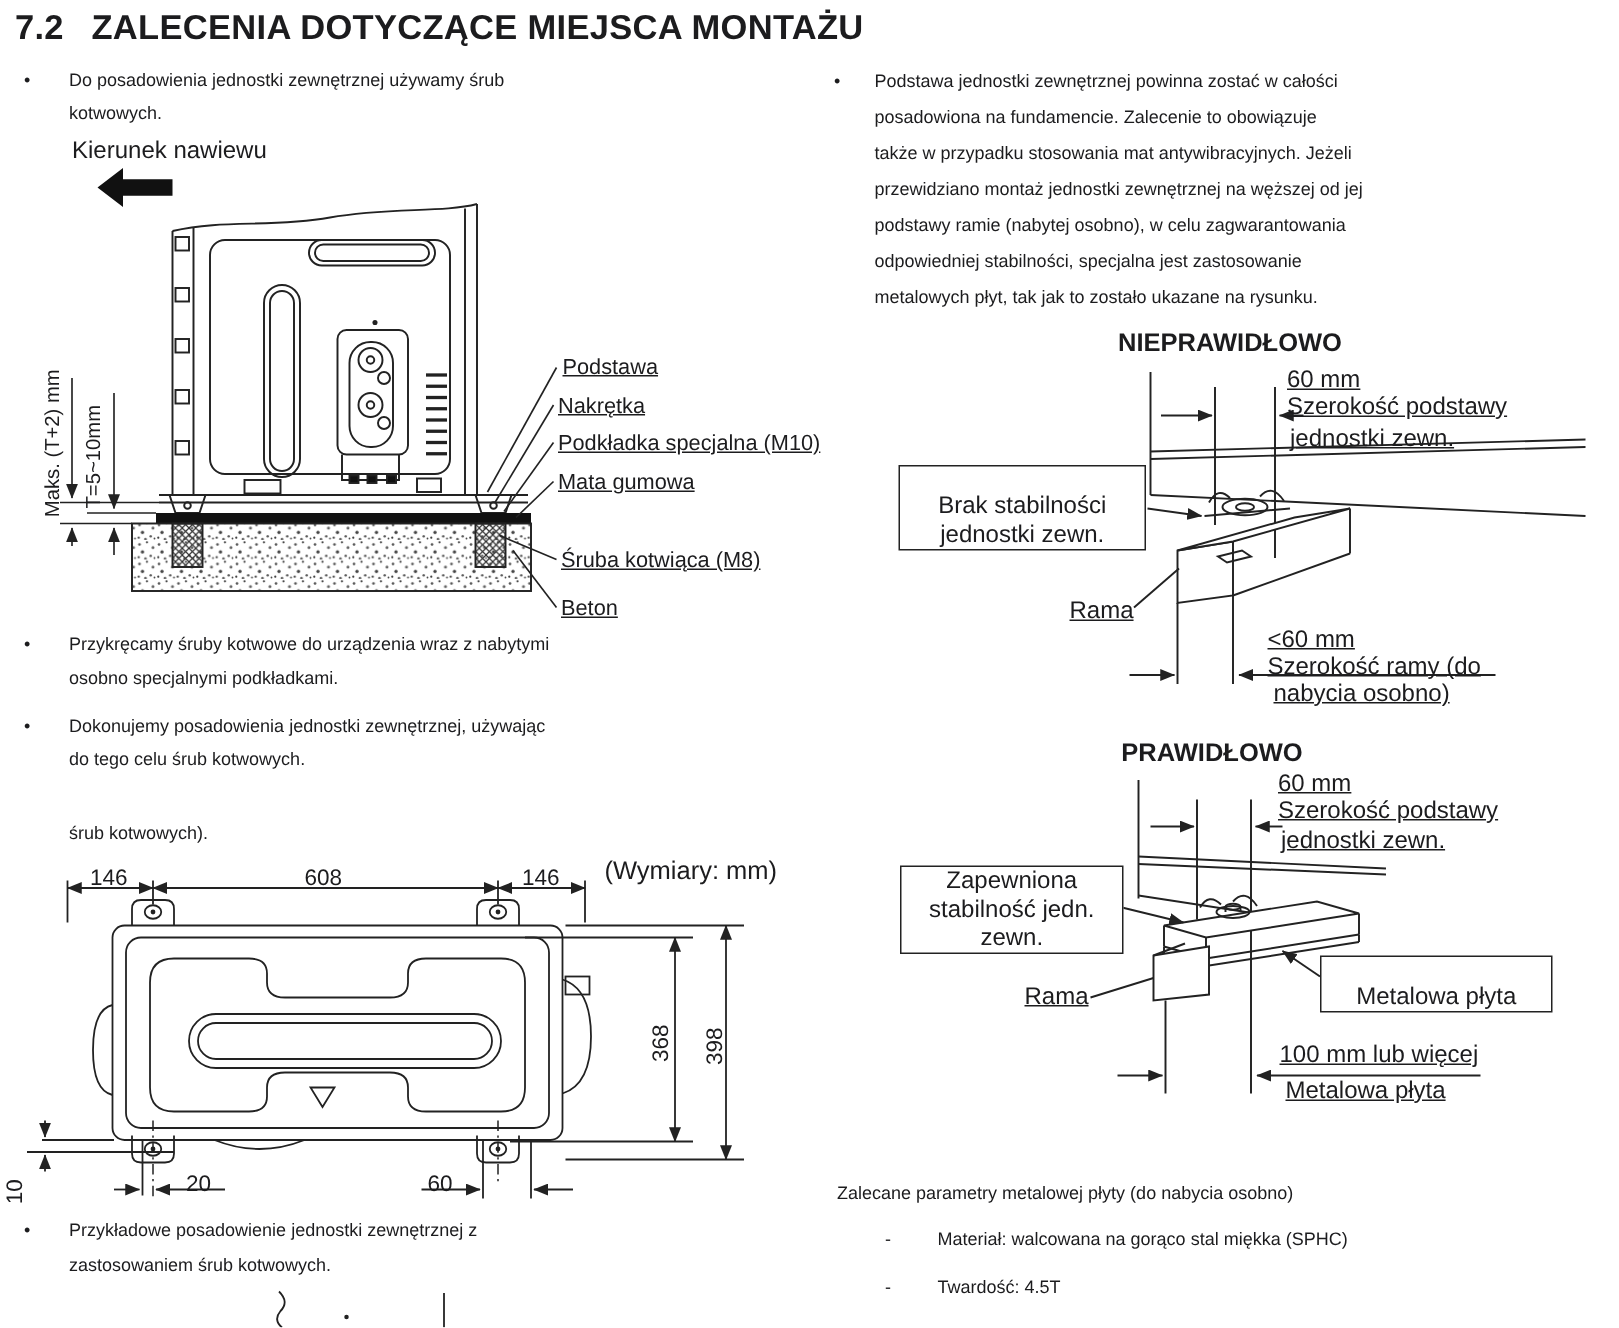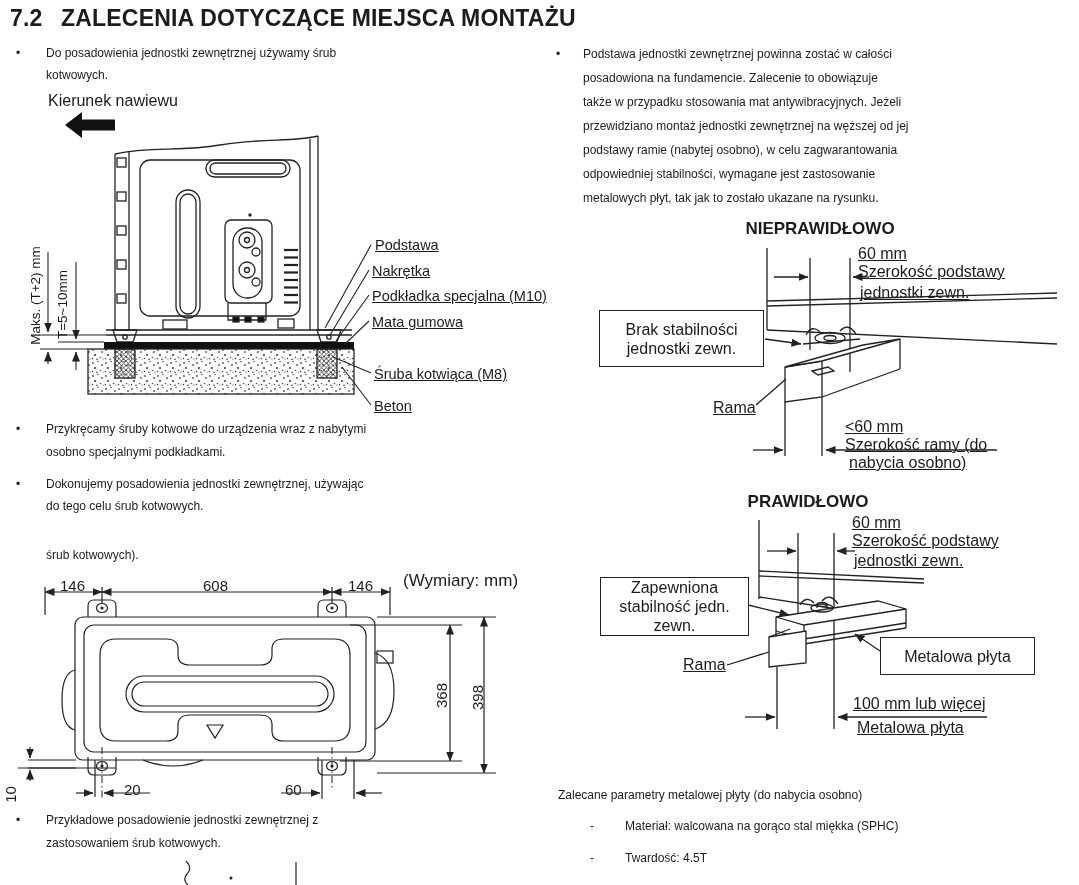--- a/index.html
+++ b/index.html
@@ -9,21 +9,21 @@
   .title{font-size:23px;font-weight:bold;letter-spacing:.2px;}
   .body{font-size:12px;}
   .small{font-size:16px;text-decoration:underline;}
   .dlab{font-size:14.5px;text-decoration:underline;}
   .dim{font-size:15px;}
   .bullet::before{content:"\2022";}
   .dash::before{content:"-";}
   .hd{font-size:17px;font-weight:bold;text-align:center;width:240px;}
   .vlab{position:absolute;text-align:center;transform:rotate(-90deg);font-size:13.5px;white-space:nowrap;}
   .callout{position:absolute;border:1.7px solid #222;background:#fff;display:flex;flex-direction:column;
-           align-items:center;justify-content:center;font-size:16px;line-height:19px;text-align:center;}
+           align-items:center;justify-content:flex-end;font-size:16px;line-height:19px;text-align:center;}
   svg{position:absolute;overflow:visible;}
   svg path,svg line,svg rect,svg ellipse,svg circle,svg polygon,svg polyline{vector-effect:none;}
 </style>
 </head>
 <body>
 
 <div class="page">
 
   <div class="t title" style="left:10px;top:5px">7.2</div>
   <div class="t title" style="left:61px;top:5px">ZALECENIA DOTYCZĄCE MIEJSCA MONTAŻU</div>
@@ -241,21 +241,21 @@
       <path d="M126,4 V27"></path>
     </g>
   </svg>
 
   <div class="t body bullet" style="left:556px;top:47px"></div>
   <div class="t body" style="left:583px;top:47px">Podstawa jednostki zewnętrznej powinna zostać w całości</div>
   <div class="t body" style="left:583px;top:71px">posadowiona na fundamencie. Zalecenie to obowiązuje</div>
   <div class="t body" style="left:583px;top:95px">także w przypadku stosowania mat antywibracyjnych. Jeżeli</div>
   <div class="t body" style="left:583px;top:119px">przewidziano montaż jednostki zewnętrznej na węższej od jej</div>
   <div class="t body" style="left:583px;top:143px">podstawy ramie (nabytej osobno), w celu zagwarantowania</div>
-  <div class="t body" style="left:583px;top:167px">odpowiedniej stabilności, wymagane jest zastosowanie</div>
+  <div class="t body" style="left:583px;top:167px">odpowiedniej stabilności, specjalna jest zastosowanie</div>
   <div class="t body" style="left:583px;top:191px">metalowych płyt, tak jak to zostało ukazane na rysunku.</div>
 
   <div class="t hd" style="left:700px;top:219px">NIEPRAWIDŁOWO</div>
 
   <svg style="left:560px;top:232px" width="519" height="250" viewBox="0 0 519 250">
     <defs>
       <marker id="mC" viewBox="0 0 10 8" markerWidth="10" markerHeight="8" refX="9.5" refY="4" orient="auto-start-reverse" markerUnits="userSpaceOnUse">
         <path d="M0,0 L10,4 L0,8 Z" fill="#222"></path>
       </marker>
     </defs>

